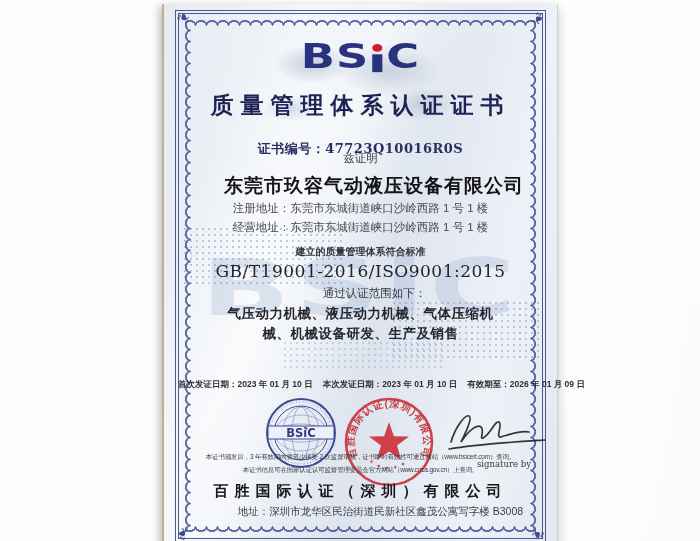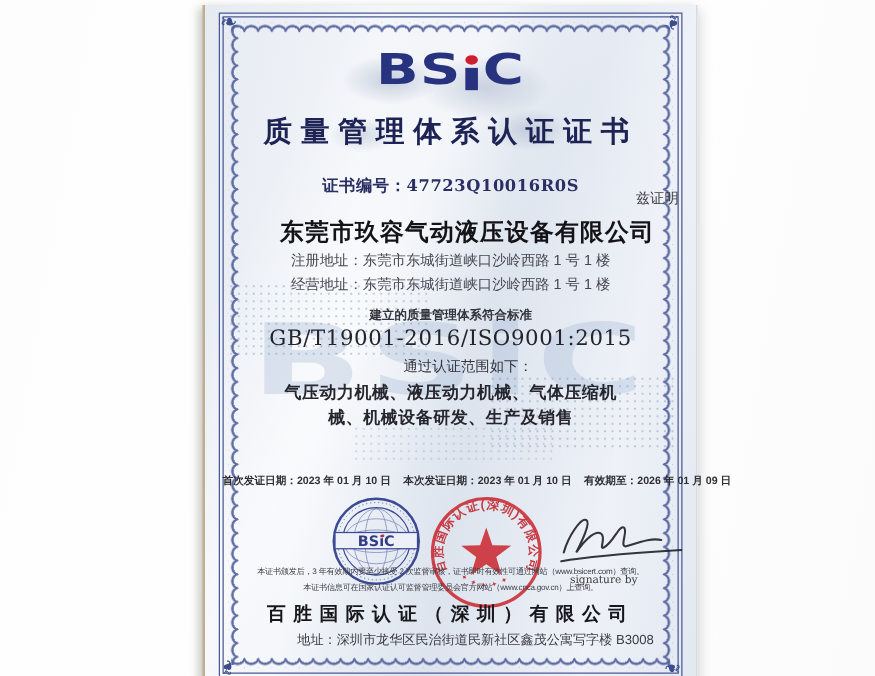--- a/index.html
+++ b/index.html
@@ -58,39 +58,39 @@
   
   .blk{position:absolute;left:14px;right:14px;text-align:center;white-space:nowrap;}
   .logo{top:32px;display:flex;justify-content:center;align-items:flex-end;
     font-family:"DejaVu Sans",sans-serif;font-weight:bold;font-size:40px;line-height:1;
     color:#27337e;letter-spacing:1px;transform:scale(1.12,.85);}
   .logo-i{display:inline-flex;flex-direction:column;align-items:center;margin:0 3px 1px 3px;}
   .logo-i-dot{width:9px;height:9px;border-radius:50%;background:#cf1f2f;margin-bottom:3px;}
   .logo-i-stem{width:9px;height:21px;background:#27337e;}
   .title{top:86px;font-size:23px;font-weight:bold;color:#1d2355;letter-spacing:7px;}
   .certno{top:122px;font-family:"DejaVu Serif",serif;font-size:13px;font-weight:bold;color:#2a2f63;letter-spacing:.5px;margin-top:14px;}
-  .intro{top:147px;font-size:11.5px;color:#3a3a40;text-align:right;}
+  .intro{top:147px;font-size:11.5px;color:#3a3a40;}
   .company{top:169px;font-size:19px;font-weight:bold;color:#141418;letter-spacing:1px;padding-left:27px;}
   .addr1{top:197px;font-size:11.5px;color:#474750;}
   .addr2{top:216px;font-size:11.5px;color:#474750;}
   .stdintro{top:241px;font-size:10px;font-weight:bold;color:#33343c;}
   .standard{top:257px;font-family:"DejaVu Serif",serif;font-size:17px;color:#23242c;letter-spacing:.5px;}
   .scopeintro{top:282px;font-size:11.5px;font-weight:normal;color:#33343c;padding-left:28px;}
   .scope{top:300px;font-size:13.5px;font-weight:bold;color:#26262e;line-height:20px;letter-spacing:.5px;}
   .dates{top:375px;display:flex;justify-content:space-between;gap:10px;
     font-size:8.5px;font-weight:bold;color:#2e2e34;}
   .fine1{top:449px;font-size:6.5px;color:#3c3c44;letter-spacing:-.2px;}
   .fine2{top:462px;font-size:6.5px;color:#3c3c44;letter-spacing:-.2px;}
   .issuer{top:478px;font-size:15px;font-weight:bold;color:#17171c;letter-spacing:6px;}
   .issueraddr{top:501px;font-size:10.5px;color:#3c3c46;padding-left:40px;}
   
   .seal-blue{position:absolute;left:101px;top:393px;width:72px;height:72px;opacity:.92;}
   .seal-red{position:absolute;left:179px;top:392px;width:92px;height:92px;opacity:.88;}
   .signature{position:absolute;left:277px;top:400px;width:112px;height:58px;}
-  .signature-by{position:absolute;left:292px;top:455px;width:96px;text-align:left;
+  .signature-by{position:absolute;left:292px;top:455px;width:96px;text-align:center;
     font-family:"DejaVu Serif",serif;font-size:8.5px;color:#3a3a3a;}
 </style>
 </head>
 <body>
 
 <div class="certificate">
 
   <div class="watermark">BSiC</div>
   <div class="map-blob"></div>
   <div class="dots dots-a"></div>

